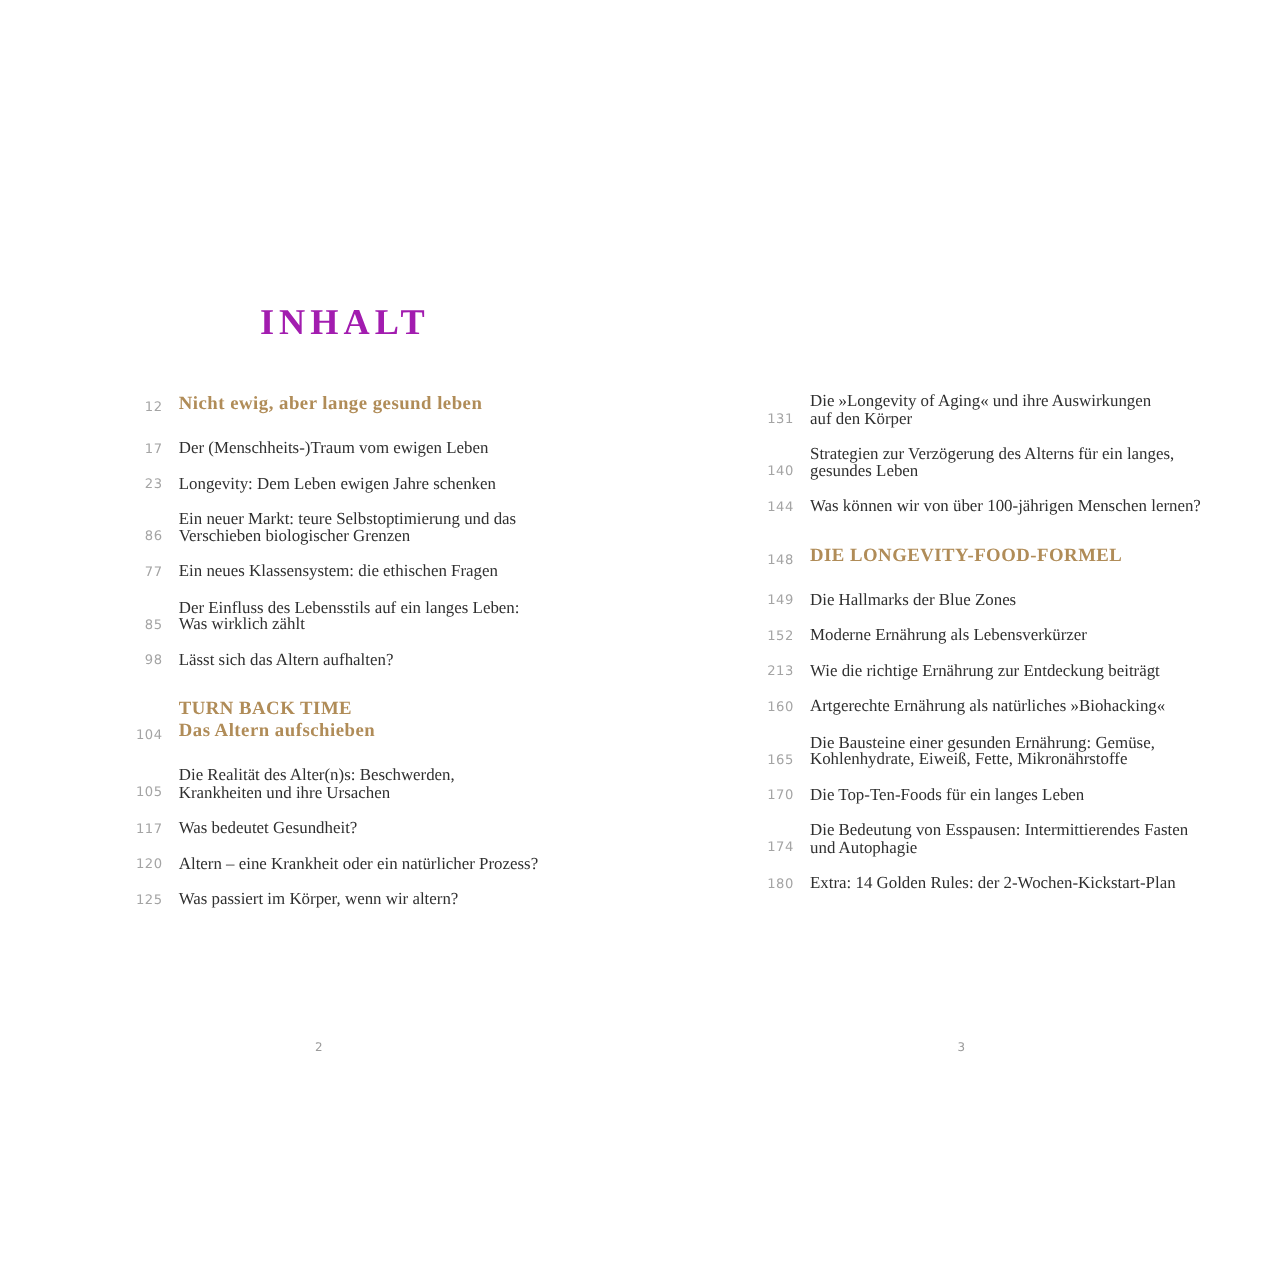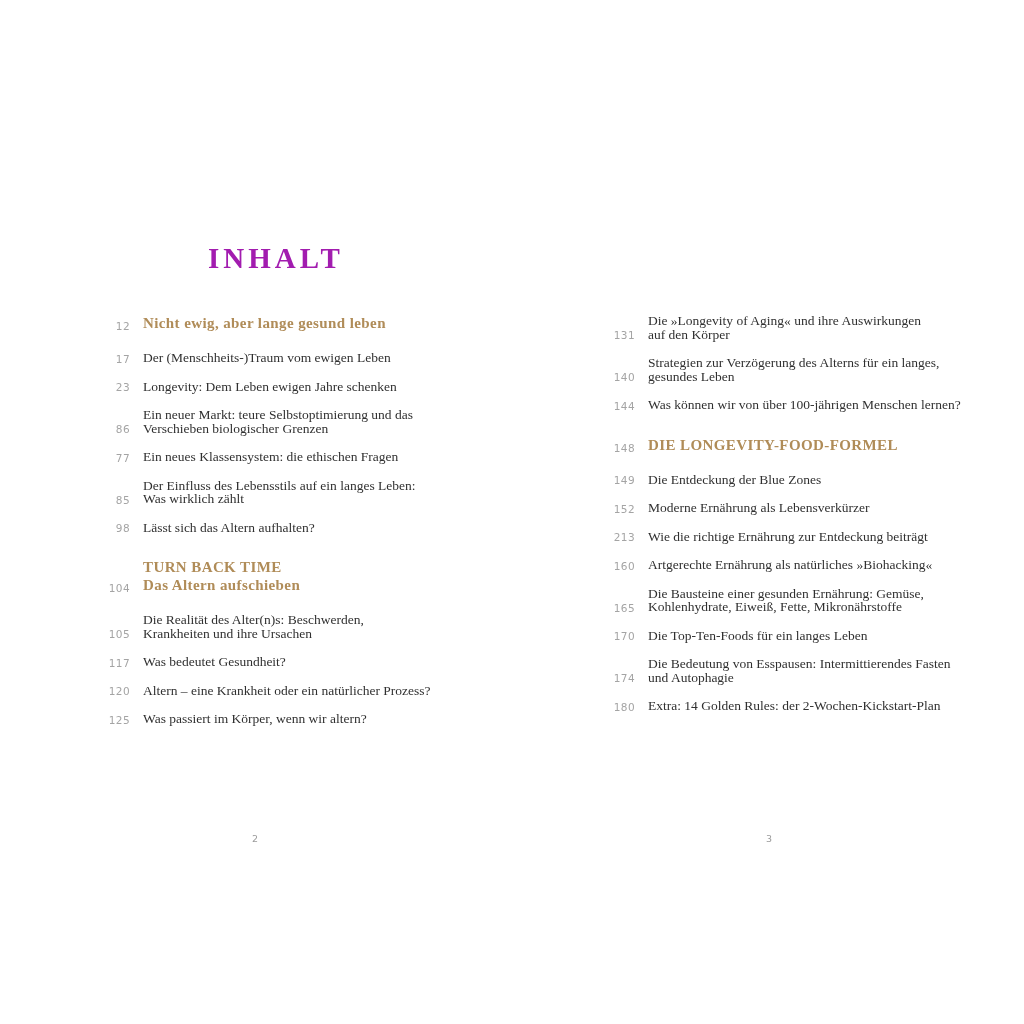--- a/index.html
+++ b/index.html
@@ -182,21 +182,21 @@
       </div>
       <div class="entry heading">
         <div class="num">148</div>
         <div class="txt">
           <div class="line">DIE LONGEVITY-FOOD-FORMEL</div>
         </div>
       </div>
       <div class="entry">
         <div class="num">149</div>
         <div class="txt">
-          <div class="line">Die Entdeckung der Blue Zones</div>
+          <div class="line">Die Hallmarks der Blue Zones</div>
         </div>
       </div>
       <div class="entry">
         <div class="num">152</div>
         <div class="txt">
           <div class="line">Moderne Ernährung als Lebensverkürzer</div>
         </div>
       </div>
       <div class="entry">
         <div class="num">213</div>

